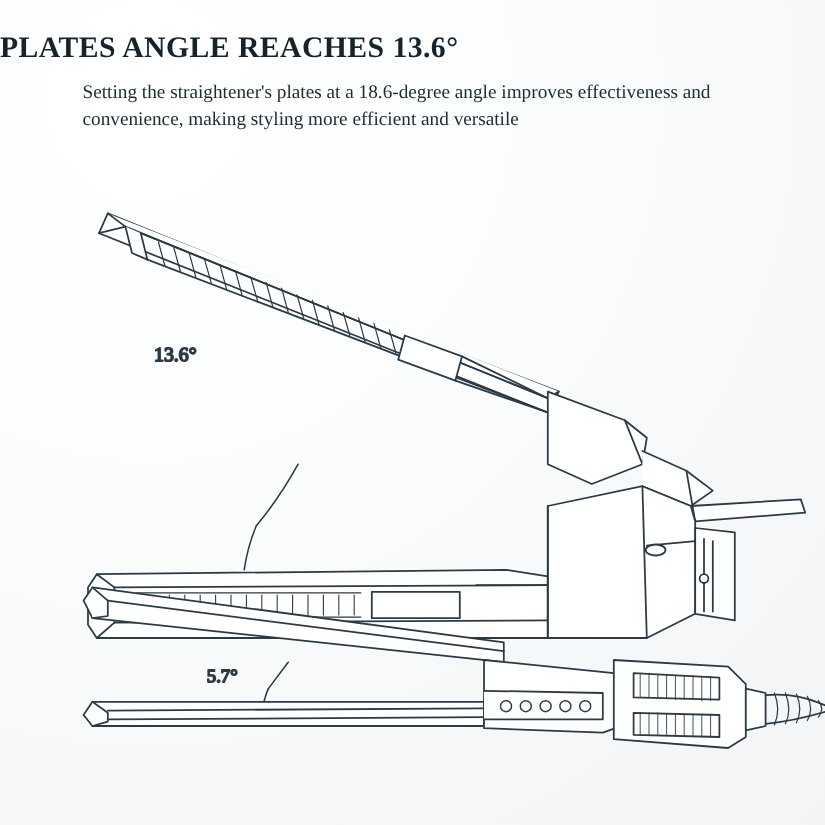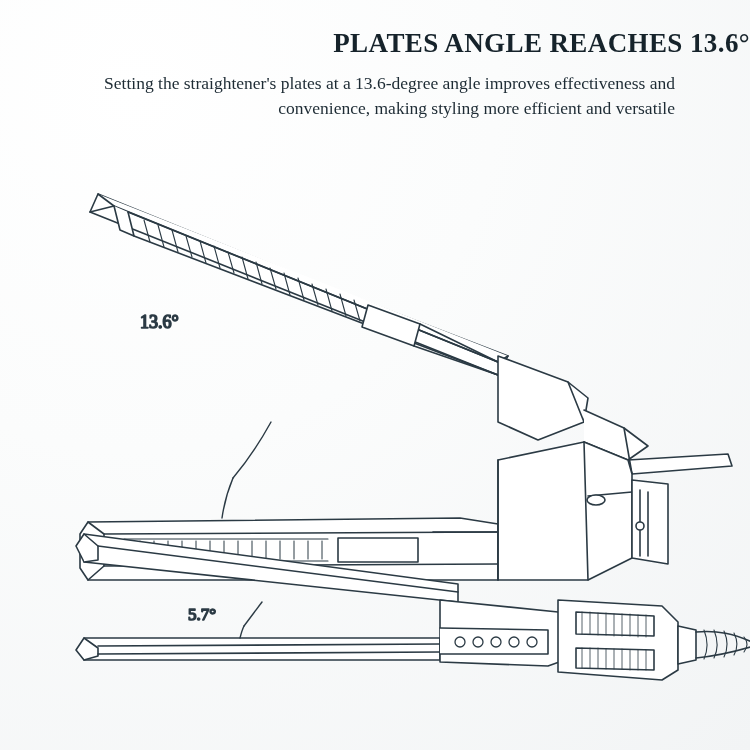--- a/index.html
+++ b/index.html
@@ -17,21 +17,21 @@
   .page {
     position: relative;
     width: 750px;
     height: 750px;
     background:
       radial-gradient(circle at 18% 12%, #ffffff 0%, #fbfcfc 40%, #f2f4f5 100%);
     box-sizing: border-box;
   }
   .header {
     padding-top: 28px;
-    text-align: right;
+    text-align: left;
   }
   .title {
     font-family: "Liberation Serif", serif;
     font-weight: bold;
     font-size: 27px;
     letter-spacing: 0.4px;
     color: #16232b;
     margin: 0 0 12px 0;
   }
   .subtitle {
@@ -64,21 +64,21 @@
     fill: #16232b;
   }
 </style>
 </head>
 <body>
 
 <div class="page">
 
   <div class="header">
     <h1 class="title">PLATES ANGLE REACHES 13.6°</h1>
-    <p class="subtitle">Setting the straightener's plates at a 13.6-degree angle improves effectiveness and convenience, making styling more efficient and versatile</p>
+    <p class="subtitle">Setting the straightener's plates at a 18.6-degree angle improves effectiveness and convenience, making styling more efficient and versatile</p>
   </div>
 
   <div class="figure-area">
     <svg width="750" height="590" viewBox="0 0 750 590">
 
       <g fill="none" stroke="#2b3a44" stroke-width="1.6" stroke-linejoin="round" stroke-linecap="round">
 
         <path d="M62 52 L70 34 L300 127 L480 196 L470 215 Z" fill="#ffffff"></path>
         <path d="M70 34 L86 46 L300 133 L470 202 L480 196" fill="#ffffff"></path>
         <path d="M62 52 L86 46"></path>

